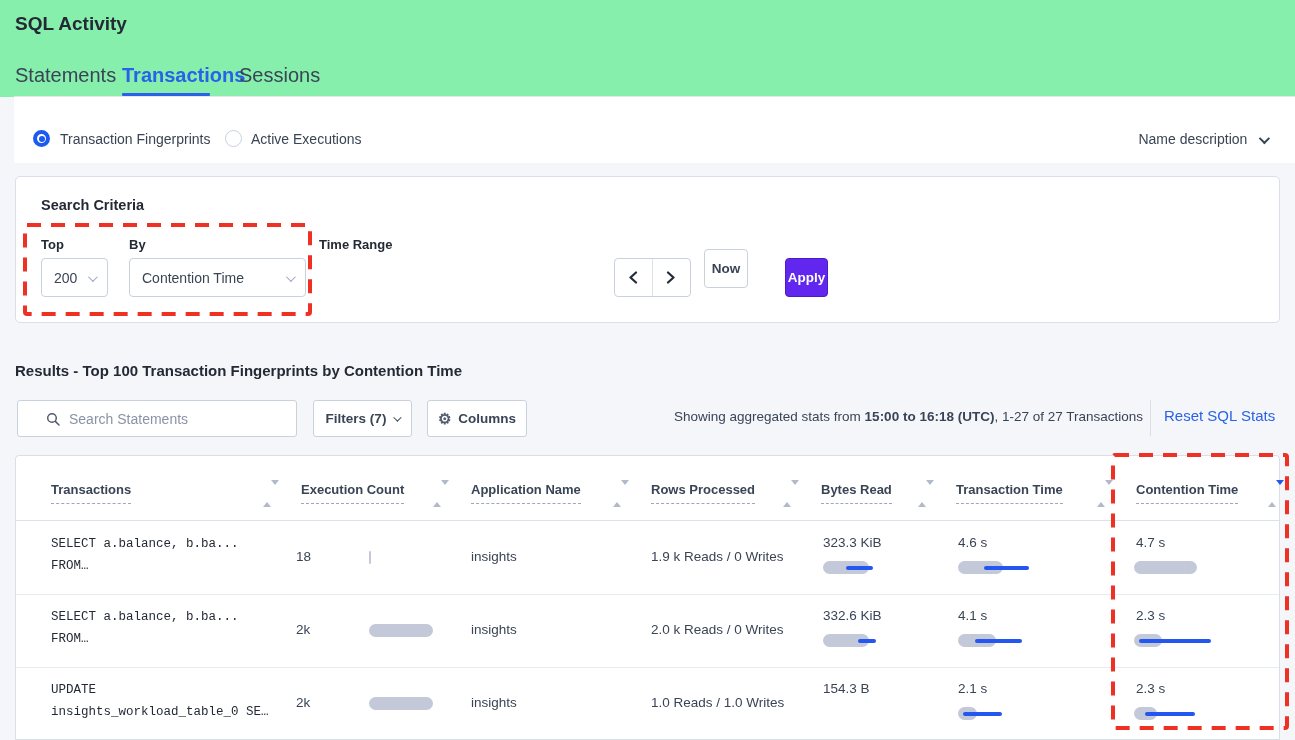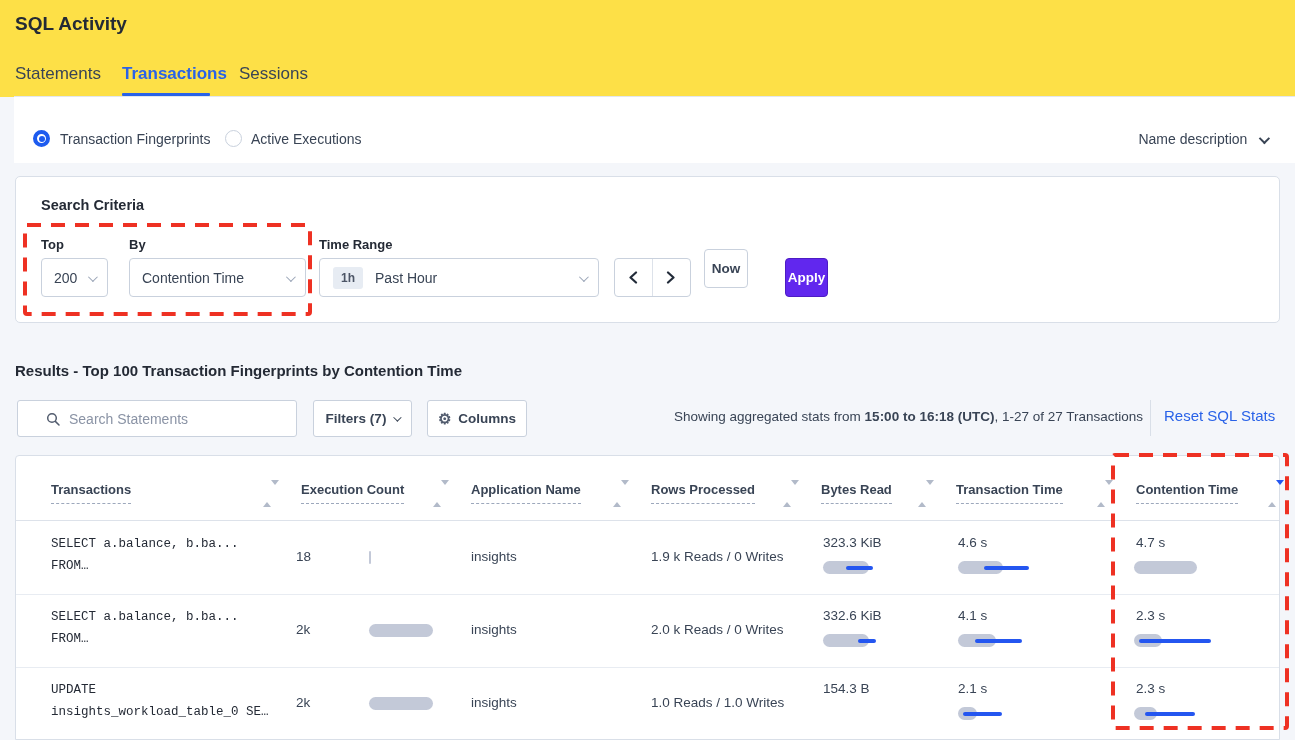--- a/index.html
+++ b/index.html
@@ -1,22 +1,22 @@
 <!DOCTYPE html>
 <html><head>
 <meta charset="utf-8">
 <style>
   * { margin:0; padding:0; box-sizing:border-box; }
   html,body { width:1295px; height:740px; overflow:hidden; }
   body { background:#f4f6fa; font-family:"Liberation Sans", sans-serif; color:#394455; position:relative; }
 
   
-  .top-header { position:absolute; left:0; top:0; width:1295px; height:97px; background:#fde047; }
+  .top-header { position:absolute; left:0; top:0; width:1295px; height:97px; background:#86efac; }
   .page-title { position:absolute; left:15px; top:13px; font-size:19px; font-weight:700; color:#242a35; }
-  .tab { position:absolute; top:64px; font-size:17px; color:#394455; cursor:pointer; }
+  .tab { position:absolute; top:64px; font-size:20px; color:#394455; cursor:pointer; }
   .tab.active { color:#2962e8; font-weight:600; }
   .tab-underline { position:absolute; left:122px; top:93px; width:88px; height:3px; background:#2962e8; border-radius:1px; }
   .header-divider { position:absolute; left:14px; top:96px; width:1281px; height:1px; background:#e3e7ee; }
 
   
   .radio-strip { position:absolute; left:14px; top:97px; width:1281px; height:66px; background:#fff; }
   .radio-on { position:absolute; width:17px; height:17px; border-radius:50%; border:4.5px solid #1d5bef; background:#fff; }
   .radio-on::after { content:''; position:absolute; inset:1.5px; border-radius:50%; background:#1d5bef; }
   .radio-off { position:absolute; width:17px; height:17px; border-radius:50%; border:1.5px solid #c9d1dd; background:#fff; }
   .radio-label { position:absolute; top:34px; font-size:14px; color:#394455; }
@@ -105,25 +105,20 @@
     <span class="chv chv-down"></span>
   </div>
 
   <div class="fld-label" style="left:113px; top:60px">By</div>
   <div class="select" style="left:113px; top:81px; width:177px; padding-left:12px">
     <span>Contention Time</span>
     <span class="chv chv-down"></span>
   </div>
 
   <div class="fld-label" style="left:303px; top:60px">Time Range</div>
-  <div class="select" style="left:303px; top:81px; width:280px">
-    <span class="badge-1h">1h</span>
-    <span>Past Hour</span>
-    <span class="chv chv-down"></span>
-  </div>
 
   <div class="arrow-group">
     <span class="arrow-btn">
       <svg width="10" height="13">
           <polyline points="8,1.5 2.5,6.5 8,11.5" fill="none" stroke="#222b39" stroke-width="2.2" stroke-linecap="round" stroke-linejoin="round"></polyline>
         </svg>
     </span>
     <span class="arrow-btn">
       <svg width="10" height="13">
           <polyline points="2,1.5 7.5,6.5 2,11.5" fill="none" stroke="#222b39" stroke-width="2.2" stroke-linecap="round" stroke-linejoin="round"></polyline>

